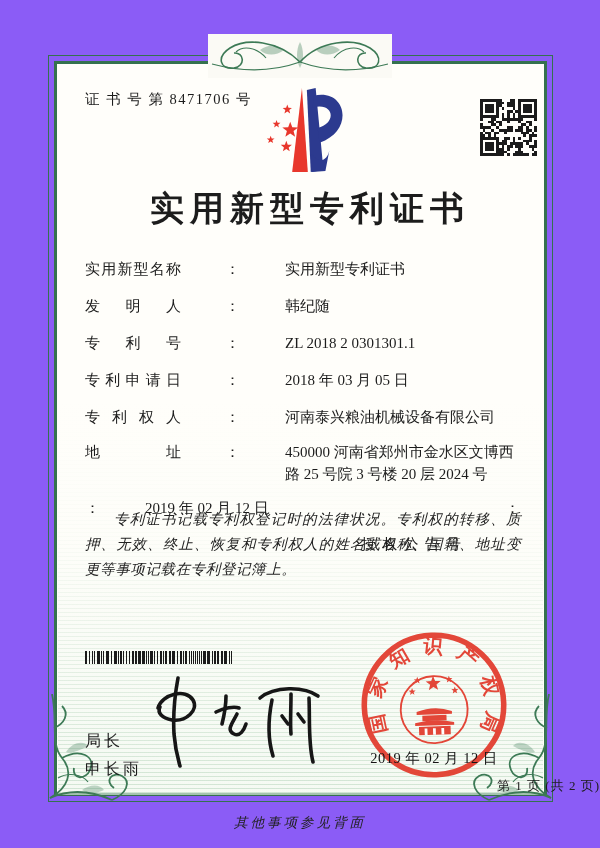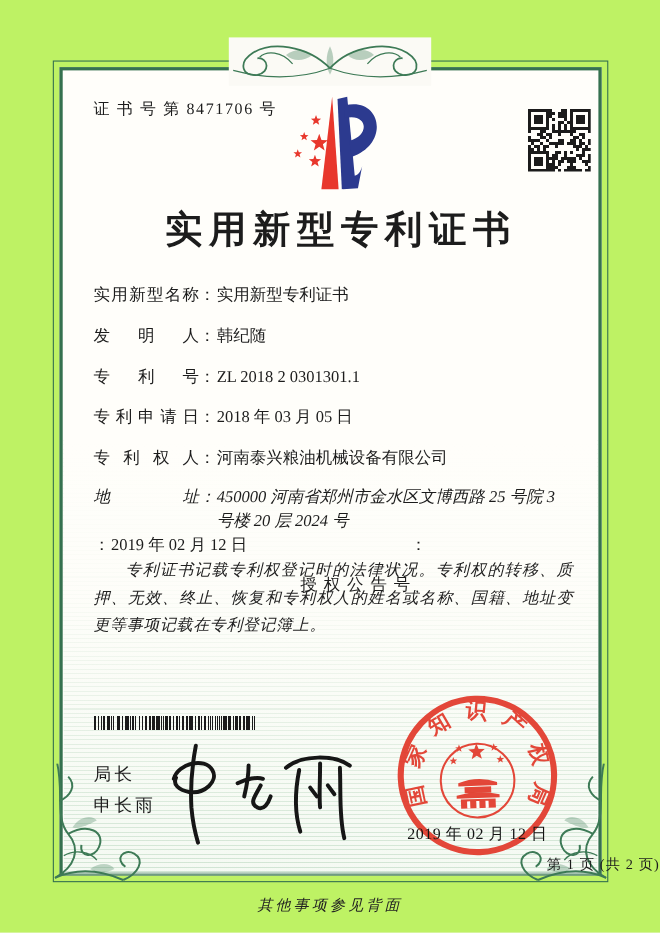--- a/index.html
+++ b/index.html
@@ -4,56 +4,56 @@
 <style>
   html,body{margin:0;padding:0;}
   body{
     width:600px;height:848px;
     font-family:"Liberation Serif","DejaVu Serif",serif;
     background:#f8f7f2;
     position:relative;
     color:#1c1c1c;
     overflow:hidden;
   }
-  .page{position:absolute;inset:0;background:#bef264;}
+  .page{position:absolute;inset:0;background:#8b5cf6;}
   
   .frame-outer{position:absolute;left:48px;top:55px;right:47px;bottom:46px;border:1.5px solid #35714f;z-index:1;}
   .frame-inner{position:absolute;left:54px;top:61px;right:53px;bottom:52px;border:3px solid #35714f;z-index:1;background:#fffefa;}
   
   .green-wash{
     position:absolute;left:58px;right:57px;top:400px;bottom:53px;z-index:1;
     background:
       linear-gradient(180deg,#fffefa 0%,rgba(255,254,250,0.9) 35%,rgba(255,254,250,0.45) 70%,rgba(255,254,250,0.12) 100%),
       repeating-linear-gradient(180deg,rgba(116,178,134,0.38) 0 1px,rgba(233,245,235,0.55) 1px 4px);
   }
   .content{position:absolute;inset:0;z-index:2;}
   
   .cert-number{position:absolute;left:85px;top:90px;font-size:14.5px;letter-spacing:1.5px;}
   .logo{position:absolute;left:250px;top:86px;width:100px;height:88px;}
   .qr{position:absolute;left:480px;top:99px;width:57px;height:57px;}
   .title{position:absolute;left:0;right:0;top:186px;text-align:center;
     font-size:34px;font-weight:bold;letter-spacing:6px;padding-left:20px;}
   
   .fields{position:absolute;left:85px;top:258px;width:436px;font-size:15px;}
-  .row{display:flex;line-height:22px;margin-bottom:15px;}
+  .row{display:flex;line-height:22px;margin-bottom:15px;gap:44px;}
   .lab{display:inline-block;width:96px;text-align:justify;text-align-last:justify;flex:none;}
   .lab2{display:inline-block;width:100px;text-align:justify;text-align-last:justify;flex:none;margin-top:36px;}
   .colon{flex:none;width:16px;}
   .val{flex:1;}
   .row.r5{margin-bottom:13px;}
-  .row.address{margin-bottom:0;font-style:italic;}
+  .row.address{margin-bottom:12px;}
   .row.address .val{max-width:330px;}
   .row.grant .val1{flex:none;width:172px;}
   
   .paras{position:absolute;left:85px;top:507px;width:436px;font-size:14.5px;line-height:25px;
     font-style:italic;letter-spacing:0.6px;color:#222;}
   .paras p{margin:0;text-indent:2em;text-align:justify;}
   
   .barcode{position:absolute;left:85px;top:651px;width:152px;height:13px;}
-  .signer{position:absolute;left:85px;top:691px;font-size:16px;line-height:28px;letter-spacing:3px;}
+  .signer{position:absolute;left:85px;top:727px;font-size:16px;line-height:28px;letter-spacing:3px;}
   .signature{position:absolute;left:142px;top:672px;width:190px;height:100px;}
   .seal{position:absolute;left:355px;top:626px;width:158px;height:158px;opacity:0.93;transform:rotate(-2deg);z-index:3;}
   .seal-date{position:absolute;left:352px;top:749px;width:164px;text-align:center;
     font-size:14.5px;color:#141414;z-index:4;letter-spacing:0.5px;}
   .page-footer{position:absolute;left:0;right:0;top:777px;text-align:right;font-size:13px;letter-spacing:1px;z-index:2;}
   .back-note{position:absolute;left:0;right:0;top:814px;text-align:center;font-size:13.5px;
     font-style:italic;letter-spacing:3px;color:#222;}
   
   .orn-top{position:absolute;left:208px;top:34px;width:184px;height:44px;z-index:2;background:#fbfaf5;}
   .orn-bl{position:absolute;left:42px;top:694px;width:112px;height:110px;z-index:2;}

